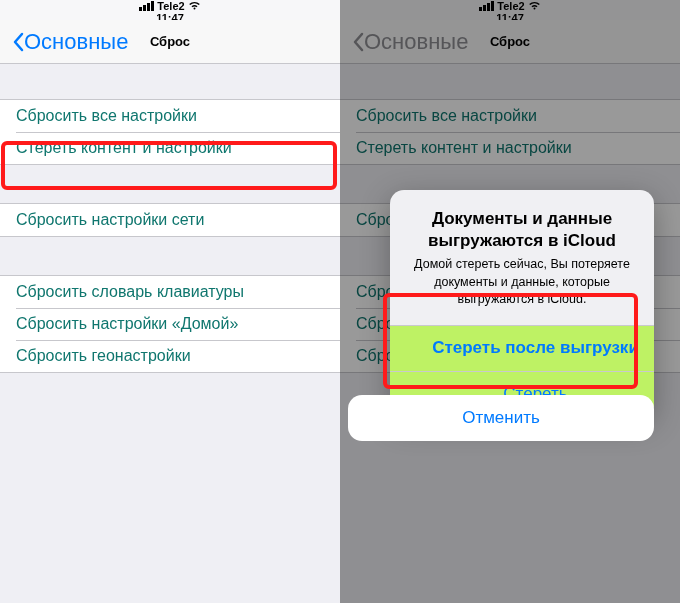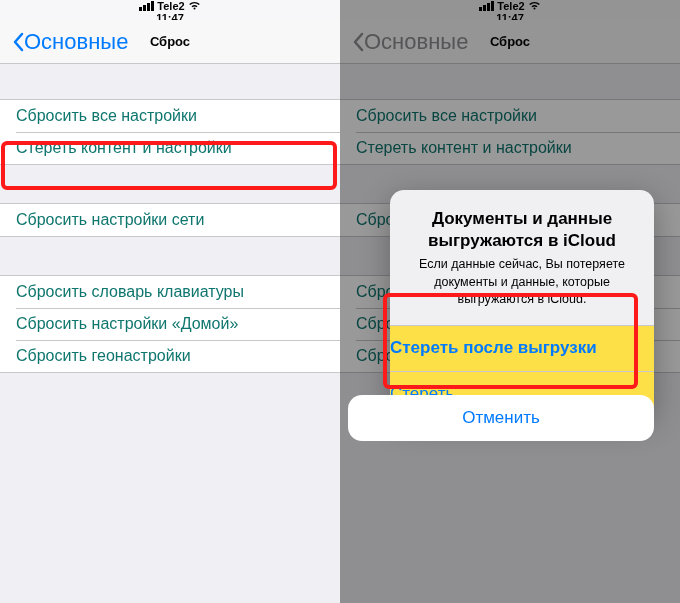--- a/index.html
+++ b/index.html
@@ -162,25 +162,27 @@
       font-size: 12.5px;
       color: #000;
       margin-top: 4px;
       line-height: 1.4;
       padding: 0 8px;
     }
     .alert-btn {
       height: 46px;
       display: flex;
       align-items: center;
+      justify-content: center;
       font-size: 17px;
       color: #007aff;
       border-top: 1px solid #c9c9cd;
       cursor: pointer;
-      background: #fde047;
+      background: #bef264;
+      padding-left: 27px;
     }
     .alert-btn.bold { font-weight: 600; }
     .alert-cancel-block {
       position: absolute;
       left: 8px;
       right: 26px;
       top: 395px;
       z-index: 10;
     }
     .alert-cancel {
@@ -380,21 +382,21 @@
         <span>Сбросить геонастройки</span>
       </div>
     </div>
   </div>
 
   <div class="dim"></div>
 
   <div class="alert">
     <div class="alert-header">
       <div class="alert-title">Документы и данные выгружаются в iCloud</div>
-      <div class="alert-msg">Если данные сейчас, Вы потеряете документы и данные, которые выгружаются в iCloud.</div>
+      <div class="alert-msg">Домой стереть сейчас, Вы потеряете документы и данные, которые выгружаются в iCloud.</div>
     </div>
     <div class="alert-btn bold">
       <span>Стереть после выгрузки</span>
     </div>
     <div class="alert-btn">
       <span>Стереть</span>
     </div>
   </div>
 
   <div class="alert-cancel-block">

